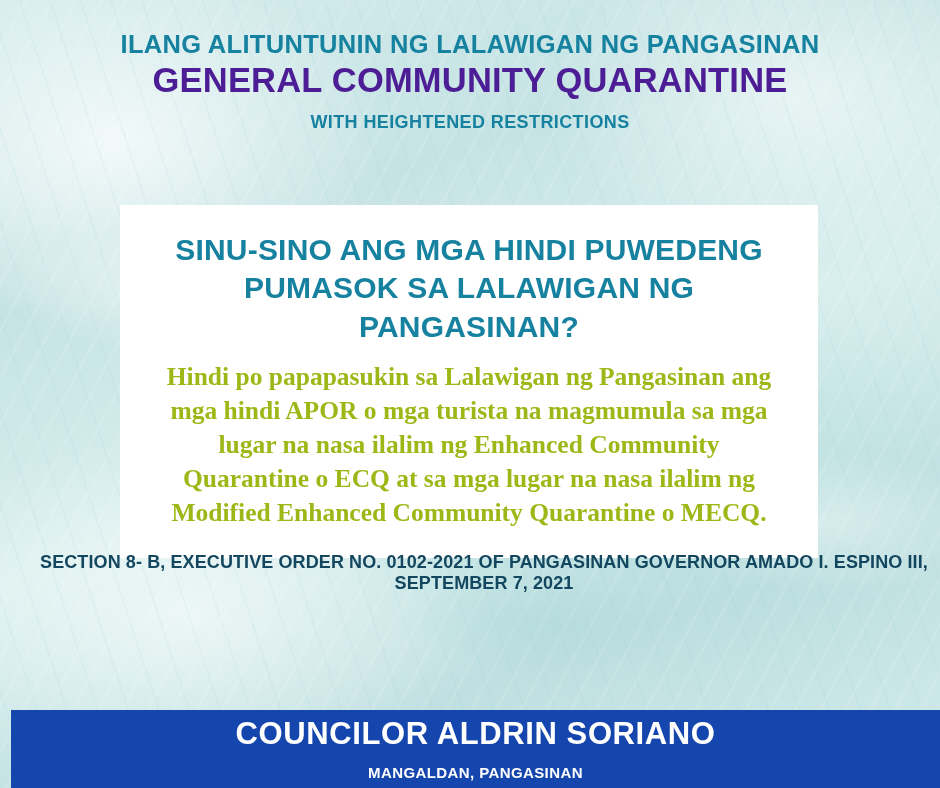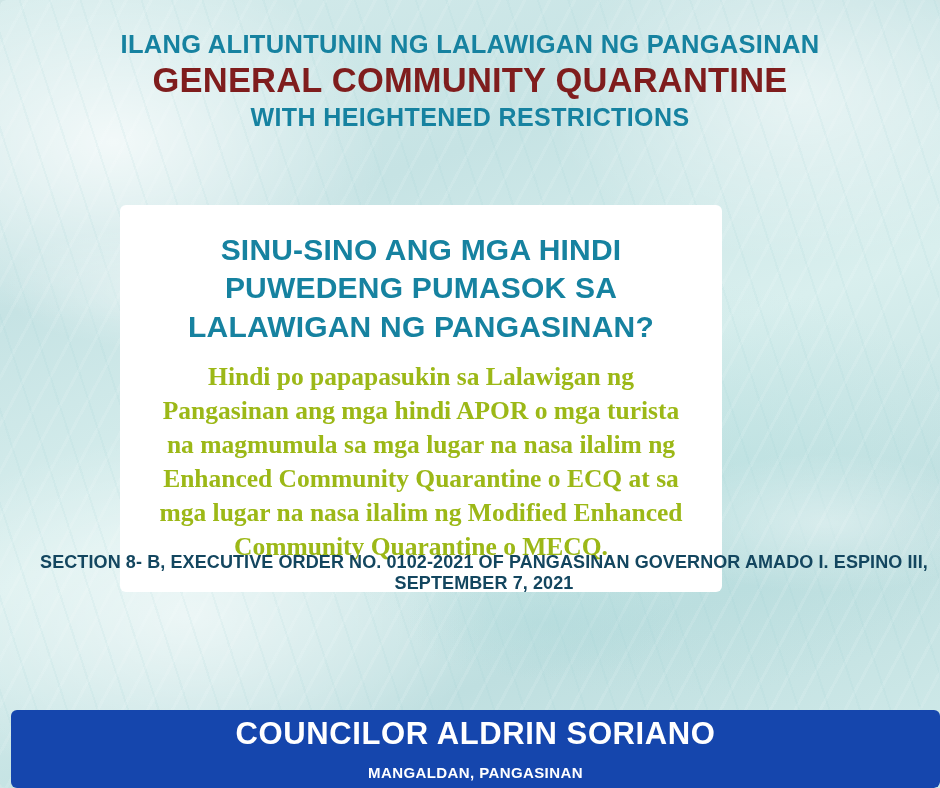--- a/index.html
+++ b/index.html
@@ -1,15 +1,15 @@
 <!DOCTYPE html>
 <html><head>
 <meta charset="utf-8">
 <style>
-  * { margin: 0; padding: 0; box-sizing: border-box; border-radius: 6px; }
+  * { margin: 0; padding: 0; box-sizing: border-box; }
 
   html, body {
     width: 940px;
     height: 788px;
     overflow: hidden;
   }
 
   body {
     font-family: "Liberation Sans", sans-serif;
     background: #cfe6e6;
@@ -69,37 +69,37 @@
     letter-spacing: 0.3px;
     line-height: 1.15;
     color: #1682a0;
   }
   .header-line2 {
     font-size: 34.5px;
     font-weight: bold;
     letter-spacing: 0.2px;
     line-height: 1.12;
     margin-top: 2px;
-    color: #7f1d1d;
+    color: #4c1d95;
   }
   .header-line3 {
-    font-size: 25px;
+    font-size: 18px;
     font-weight: bold;
     letter-spacing: 0.4px;
     line-height: 1.15;
-    margin-top: 3px;
+    margin-top: 12px;
     color: #1682a0;
   }
 
   
   .card {
     position: absolute;
     left: 120px;
     top: 205px;
-    width: 602px;
+    width: 698px;
     background: #ffffff;
     padding: 26px 36px 28px 36px;
     text-align: center;
   }
   .card-question {
     color: #1682a0;
     font-size: 30px;
     font-weight: bold;
     line-height: 1.28;
     letter-spacing: 0.2px;

